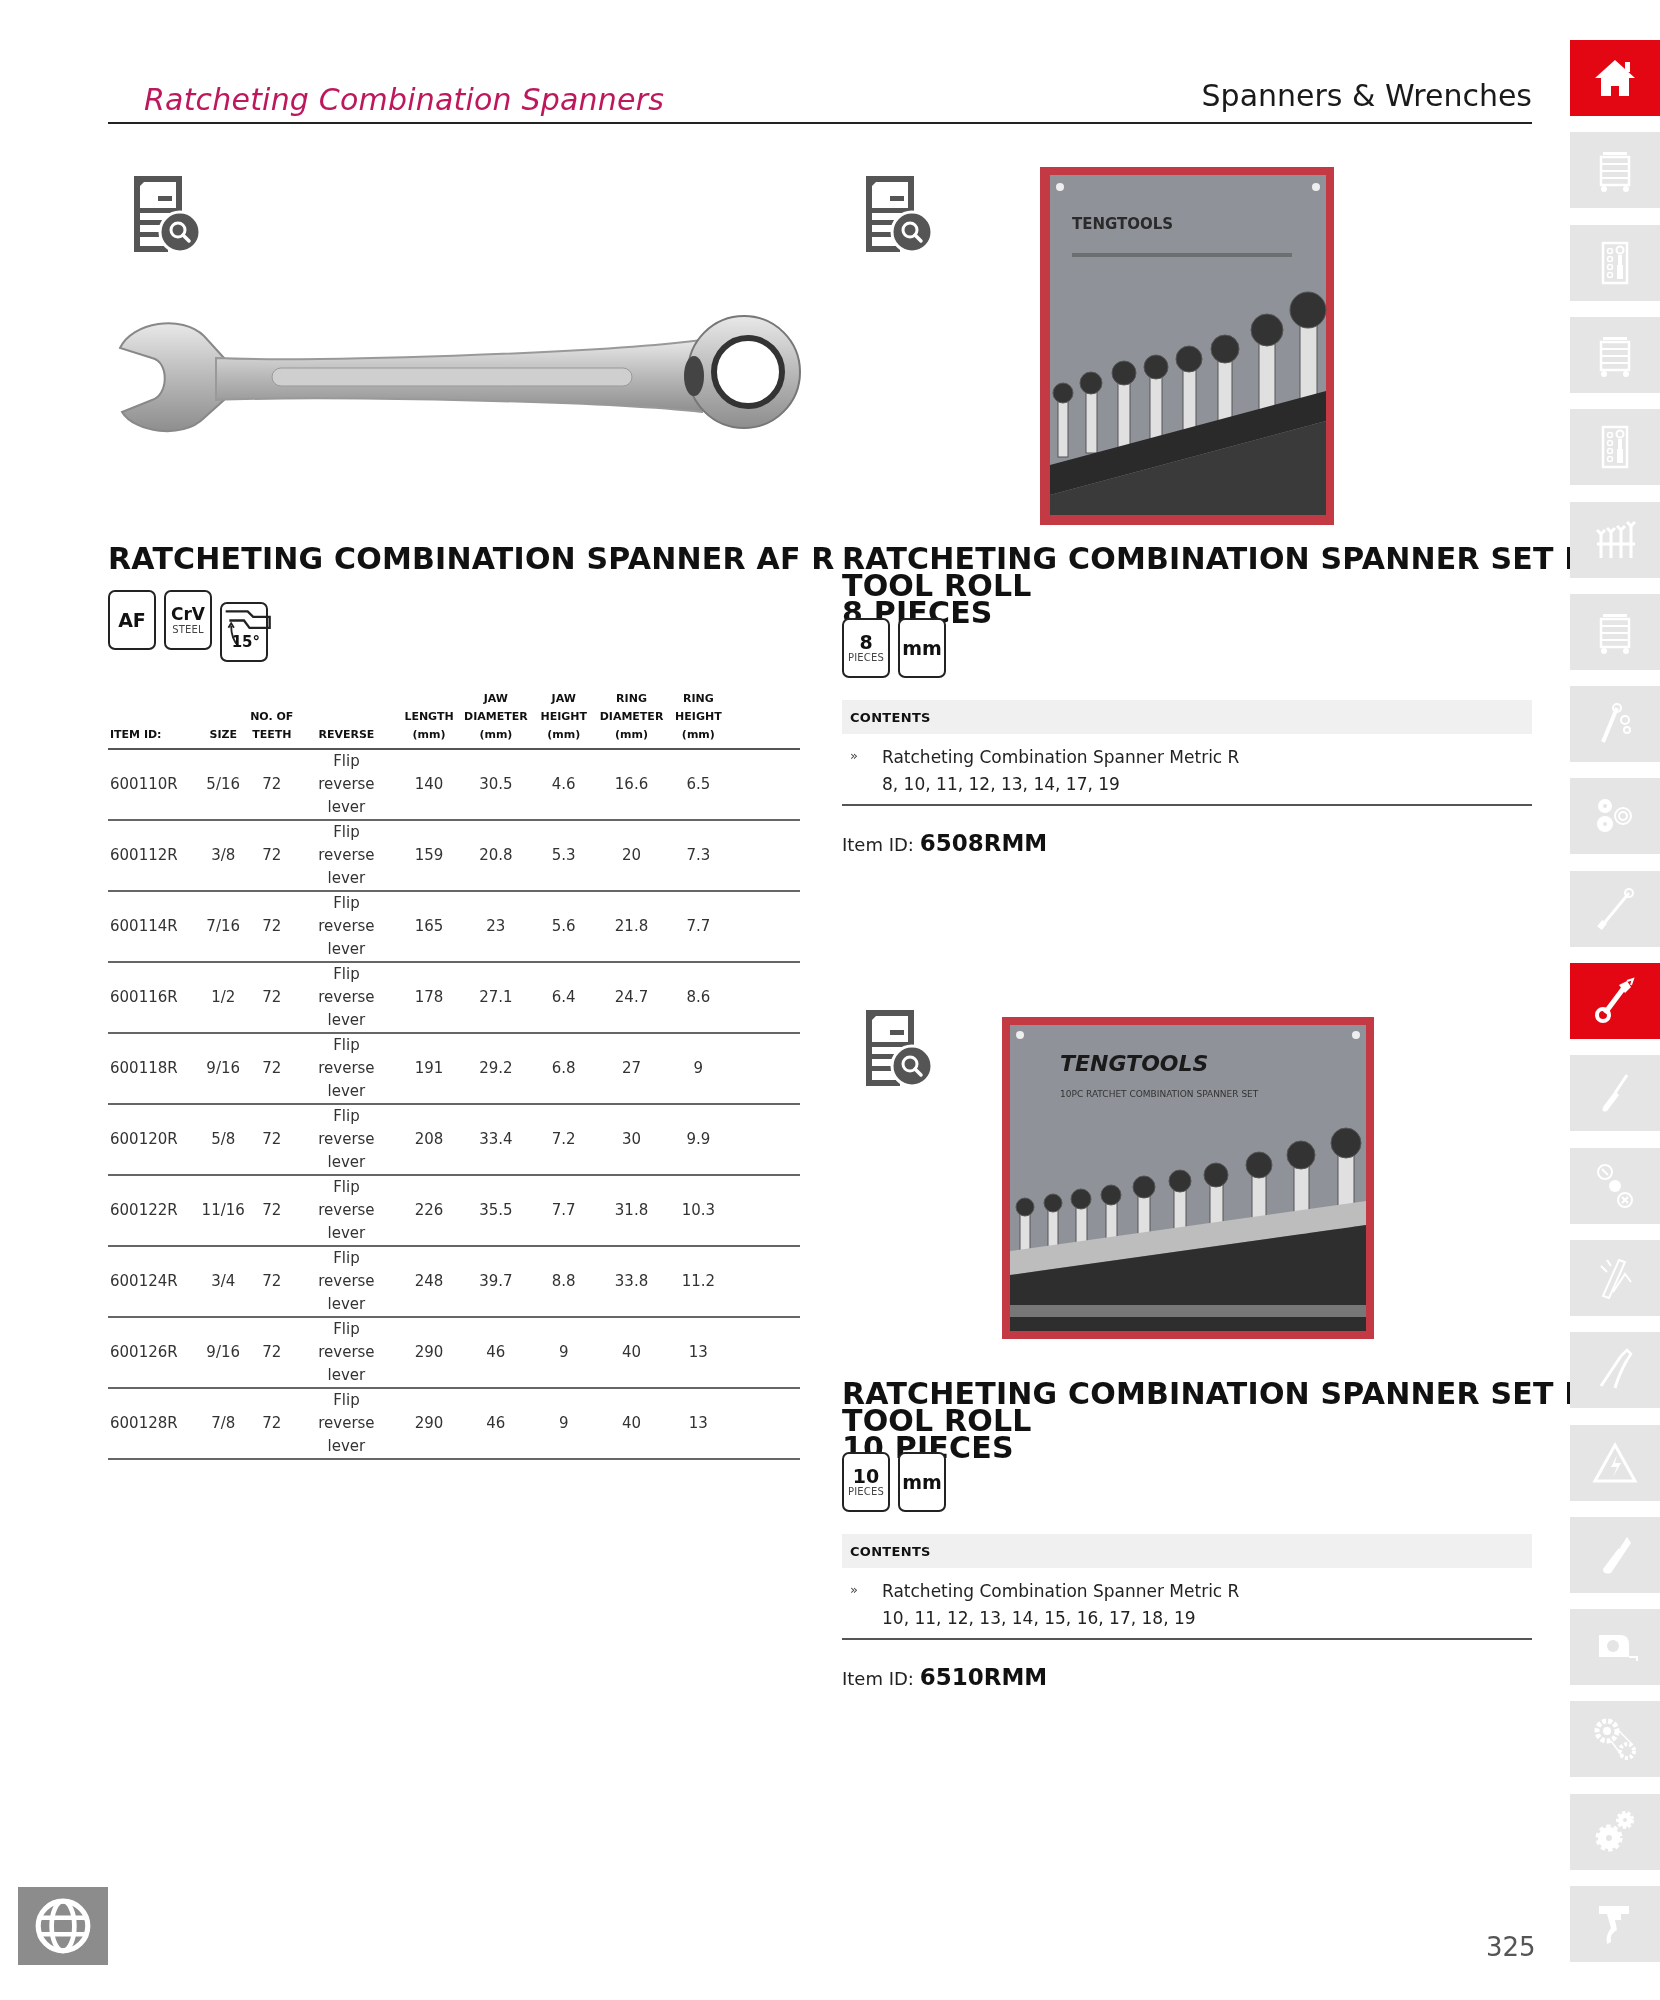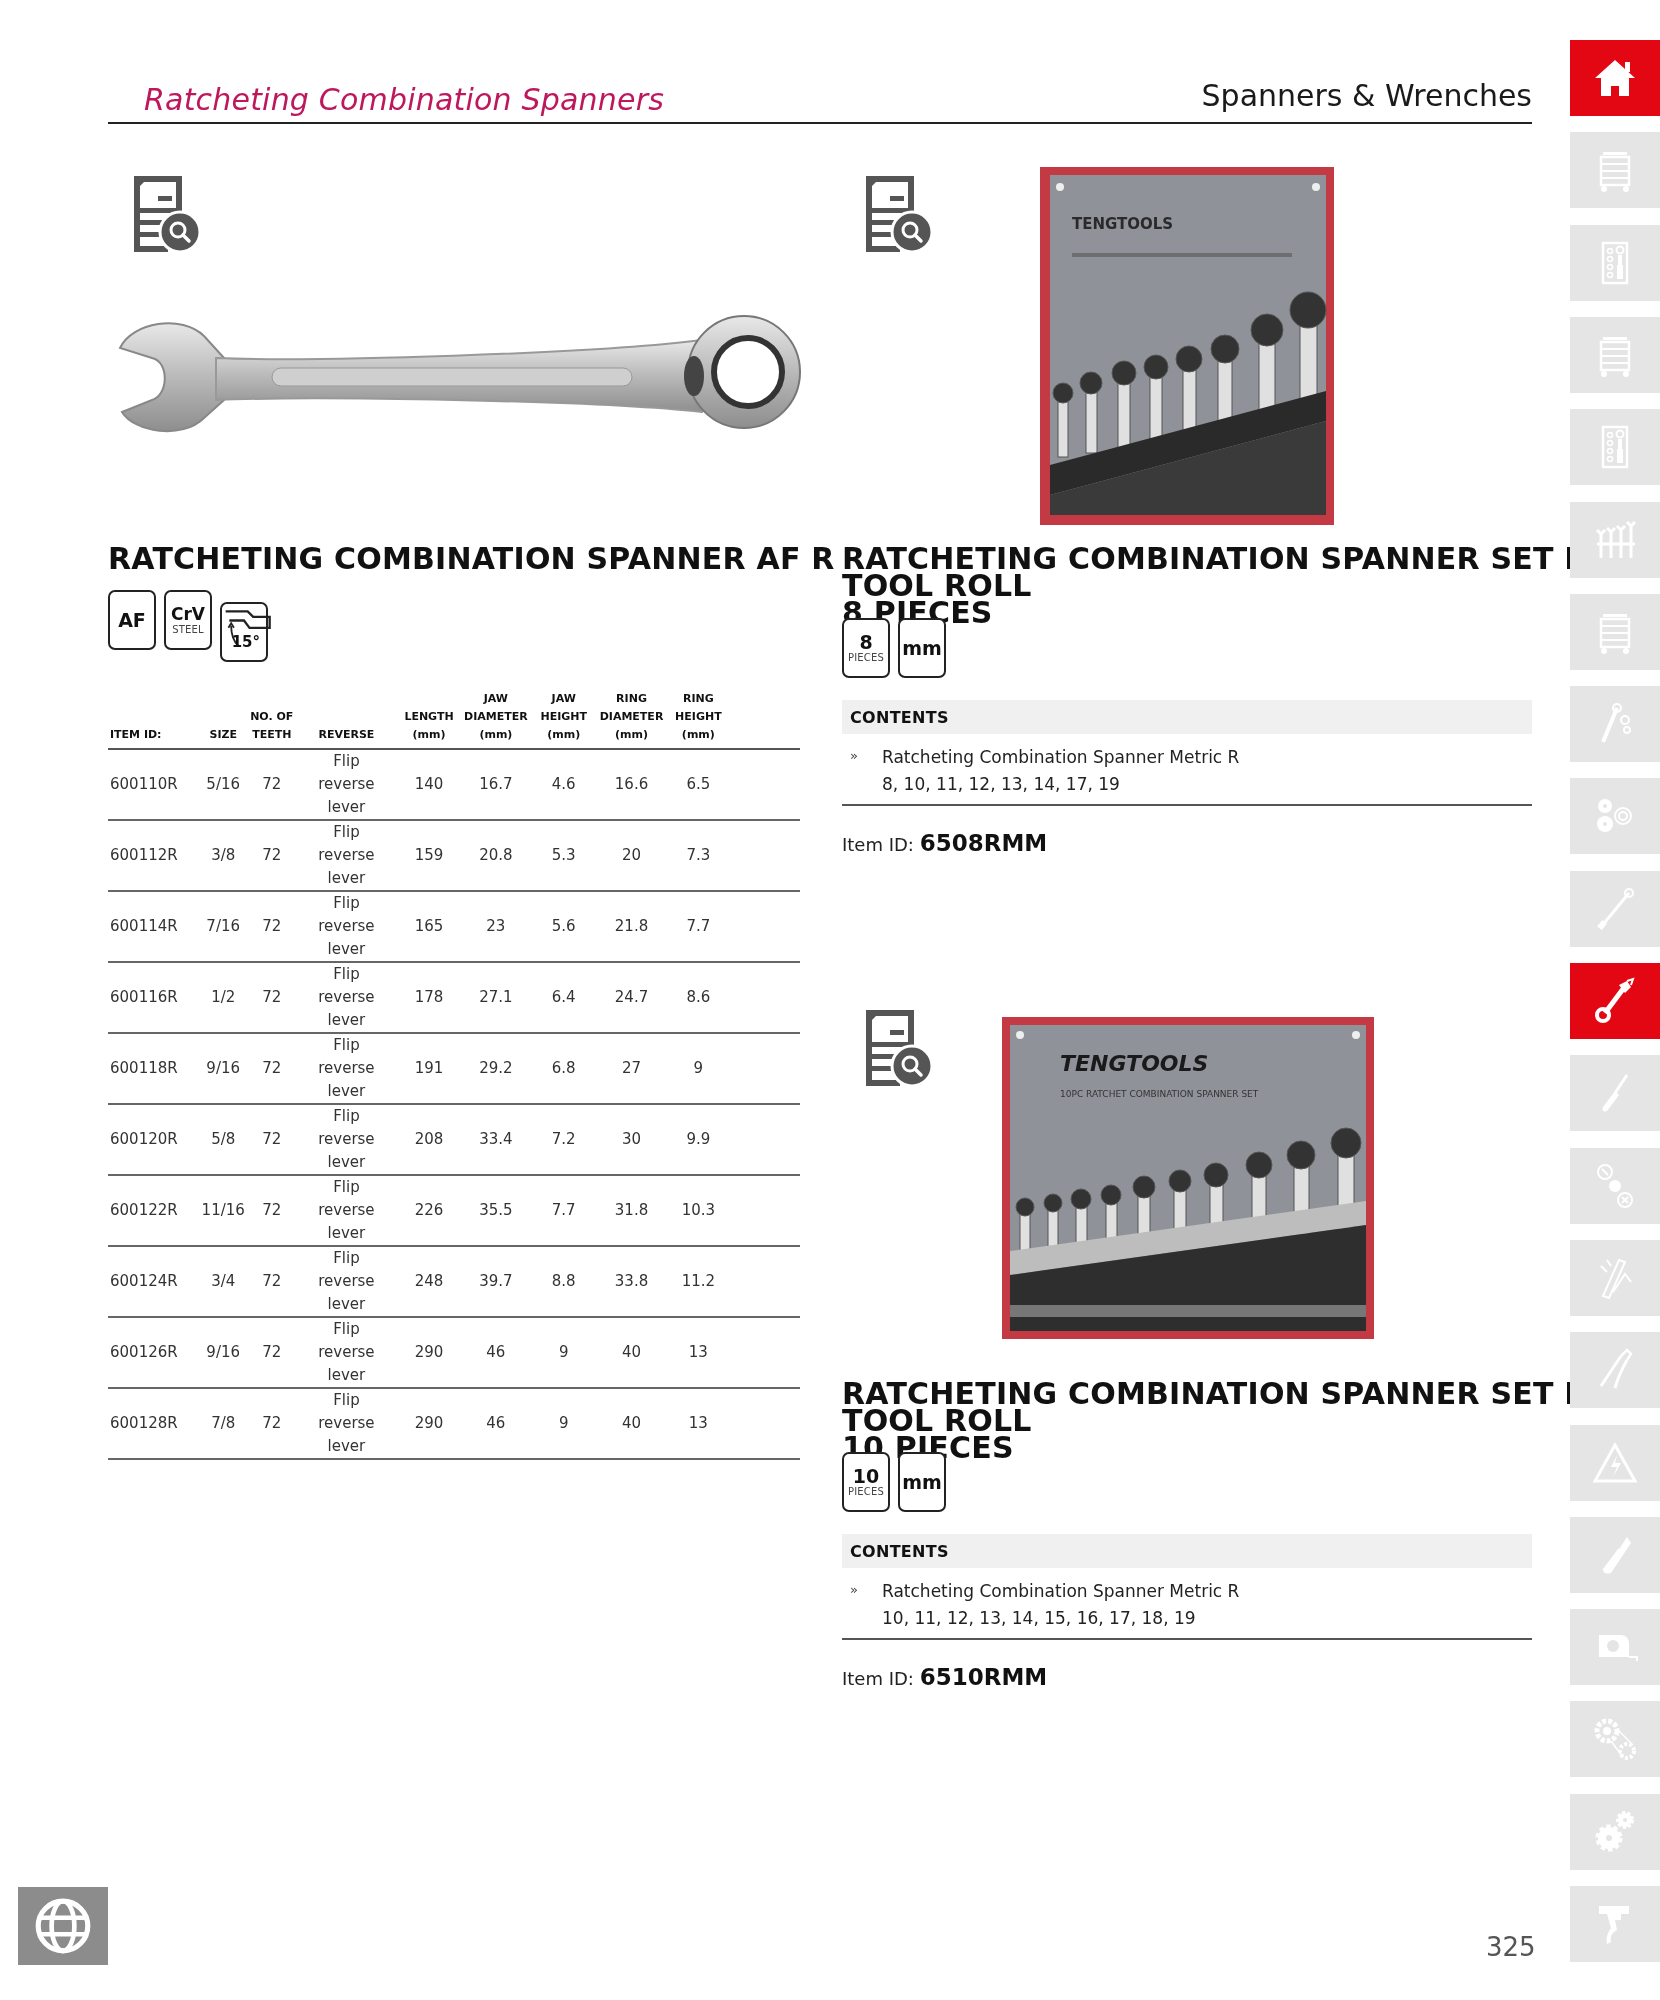--- a/index.html
+++ b/index.html
@@ -25,21 +25,21 @@
   .badge .small { font-size: 10px; color: #444; line-height: 12px; letter-spacing: 0.2px; }
 
   
   table.spec { position: absolute; left: 108px; top: 690px; width: 692px; border-collapse: collapse; }
   table.spec th { font-size: 11px; font-weight: bold; color: #111; vertical-align: bottom; text-align: center; line-height: 18px; padding: 0 2px 4px 2px; border-bottom: 2px solid #555; }
   table.spec th.l { text-align: left; }
   table.spec td { font-size: 15px; color: #333; text-align: center; height: 56.5px; border-bottom: 2px solid #666; line-height: 23px; padding: 0 2px; }
   table.spec td.l { text-align: left; }
 
   
-  .contents-band { background: #f0f0f0; height: 34px; width: 690px; display: flex; align-items: center; padding-left: 8px; font-weight: bold; font-size: 16px; color: #111; letter-spacing: 0.3px; }
+  .contents-band { background: #f0f0f0; height: 34px; width: 690px; display: flex; align-items: center; padding-left: 8px; font-weight: bold; font-size: 13px; color: #111; letter-spacing: 0.3px; }
   .contents-item { position: relative; width: 690px; padding: 10px 0 6px 0; border-bottom: 2px solid #555; }
   .contents-item .chev { position: absolute; left: 8px; top: 14px; font-size: 13px; color: #444; }
   .contents-item .l1, .contents-item .l2 { margin-left: 40px; font-size: 17px; line-height: 27px; color: #222; }
   .itemid { font-size: 18px; color: #222; }
   .itemid b { font-size: 23px; font-weight: bold; color: #111; }
 
   
   .nav { left: 1570px; top: 0; width: 90px; }
   .nav-tile { position: absolute; left: 0; width: 90px; height: 76px; background: #e5e5e5; display: flex; align-items: center; justify-content: center; }
   .nav-tile.active { background: #e30613; }
@@ -125,21 +125,21 @@
       <th style="width:70px;"></th>
     </tr>
   </thead>
   <tbody id="spec-body">
       <tr>
         <td class="l">600110R</td>
         <td>5/16</td>
         <td>72</td>
         <td style="padding: 0px 8px;">Flip reverse<br>lever</td>
         <td>140</td>
-        <td>16.7</td>
+        <td>30.5</td>
         <td>4.6</td>
         <td>16.6</td>
         <td>6.5</td>
         <td></td>
       </tr>
       <tr>
         <td class="l">600112R</td>
         <td>3/8</td>
         <td>72</td>
         <td style="padding: 0px 8px;">Flip reverse<br>lever</td>

